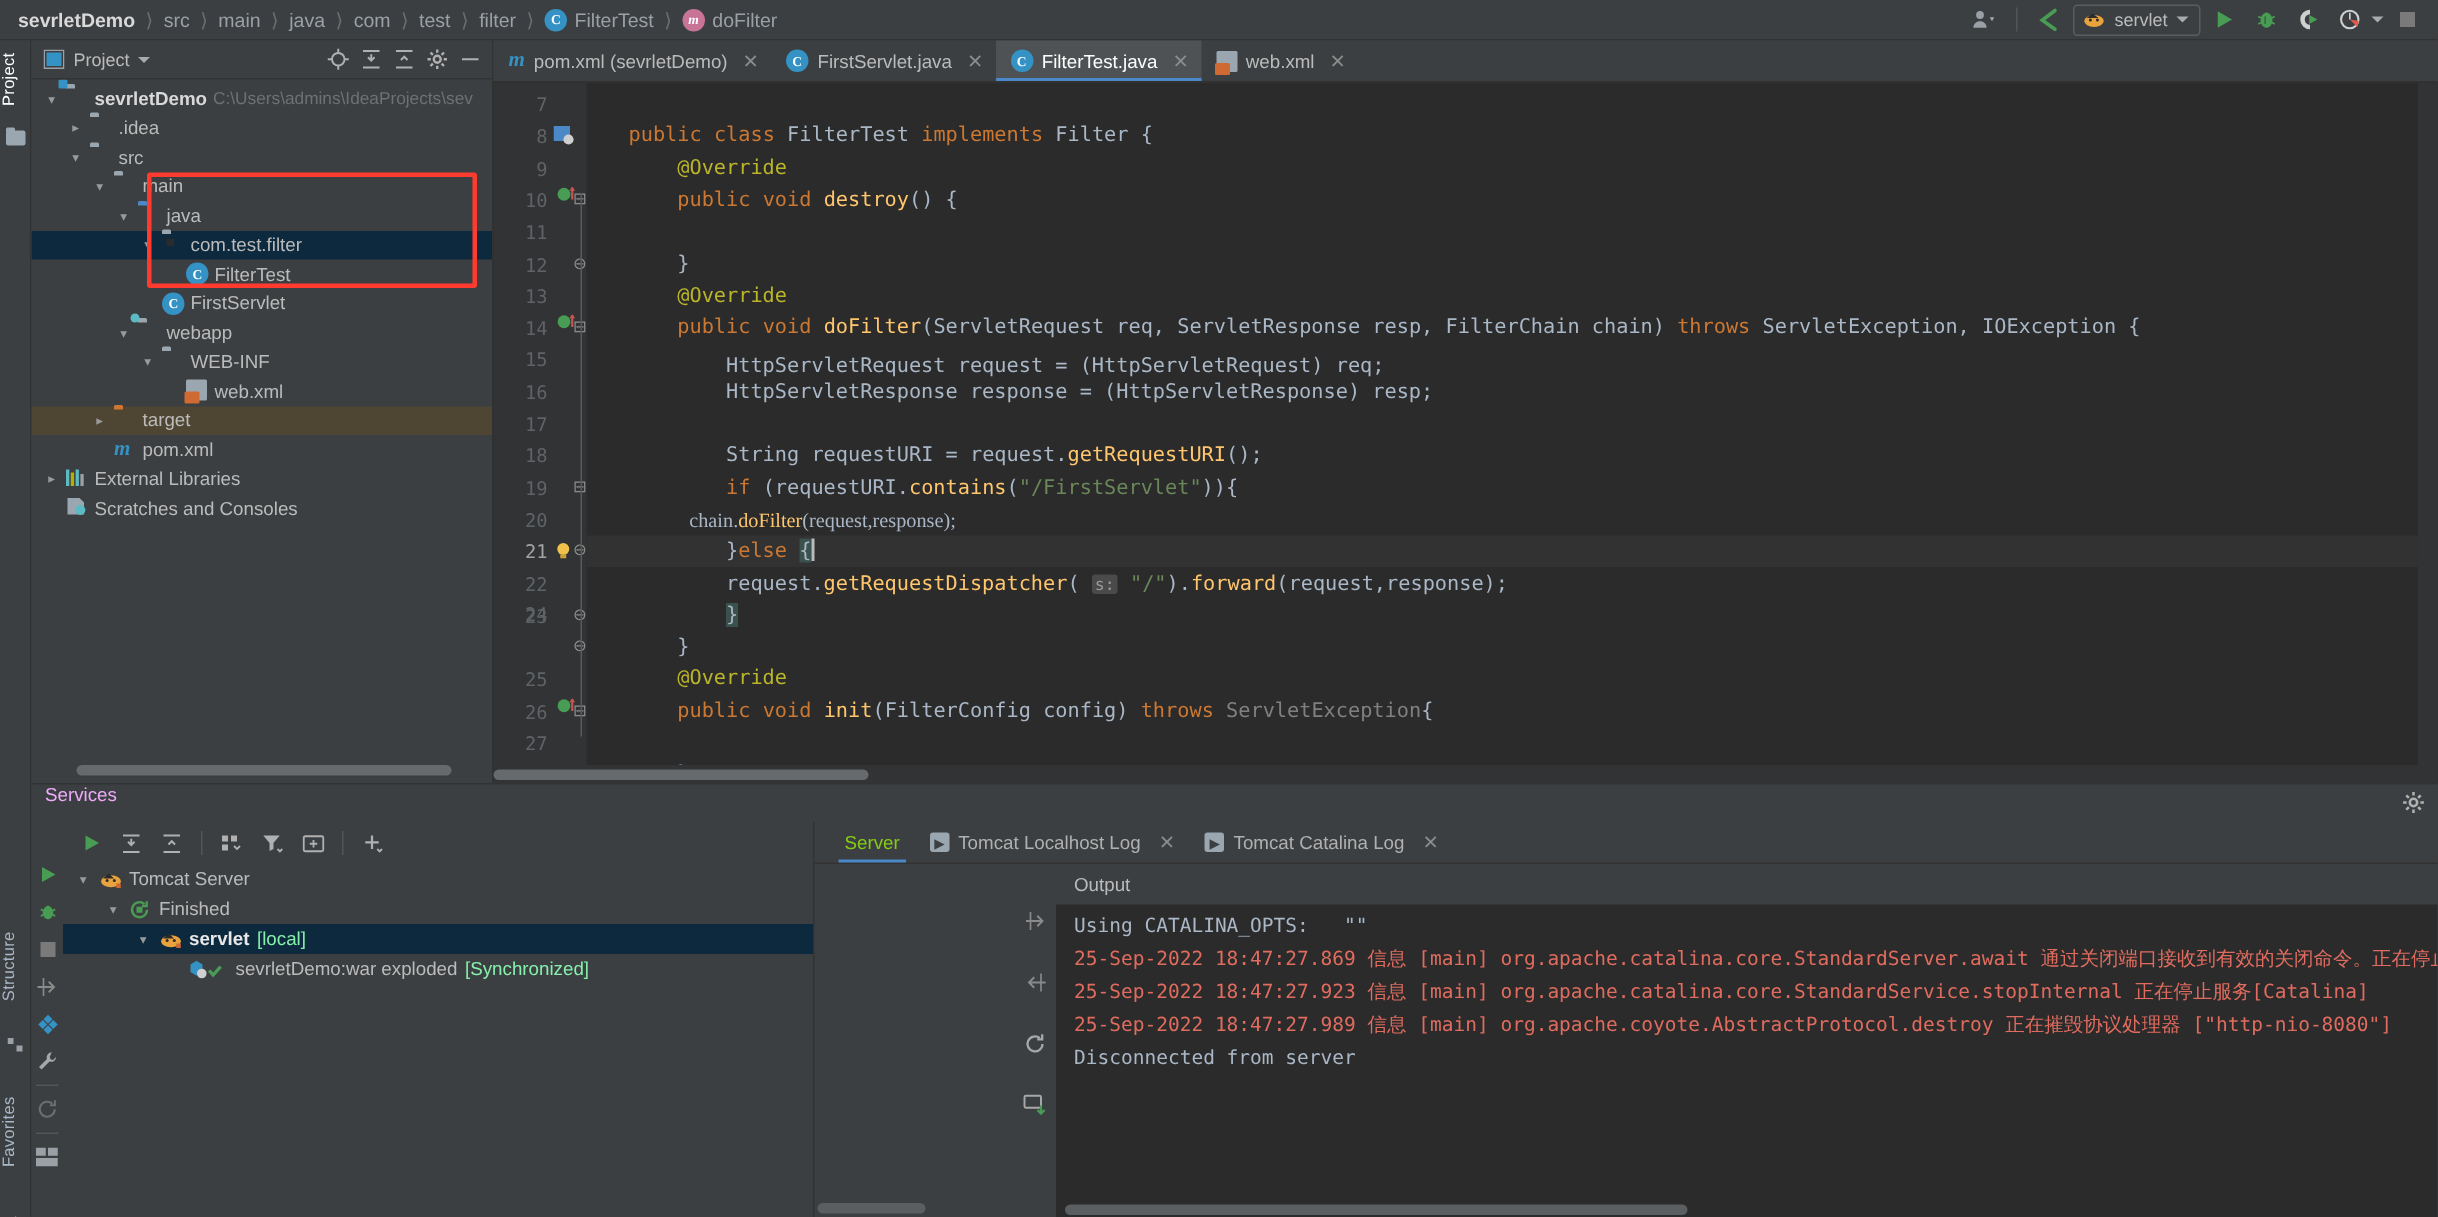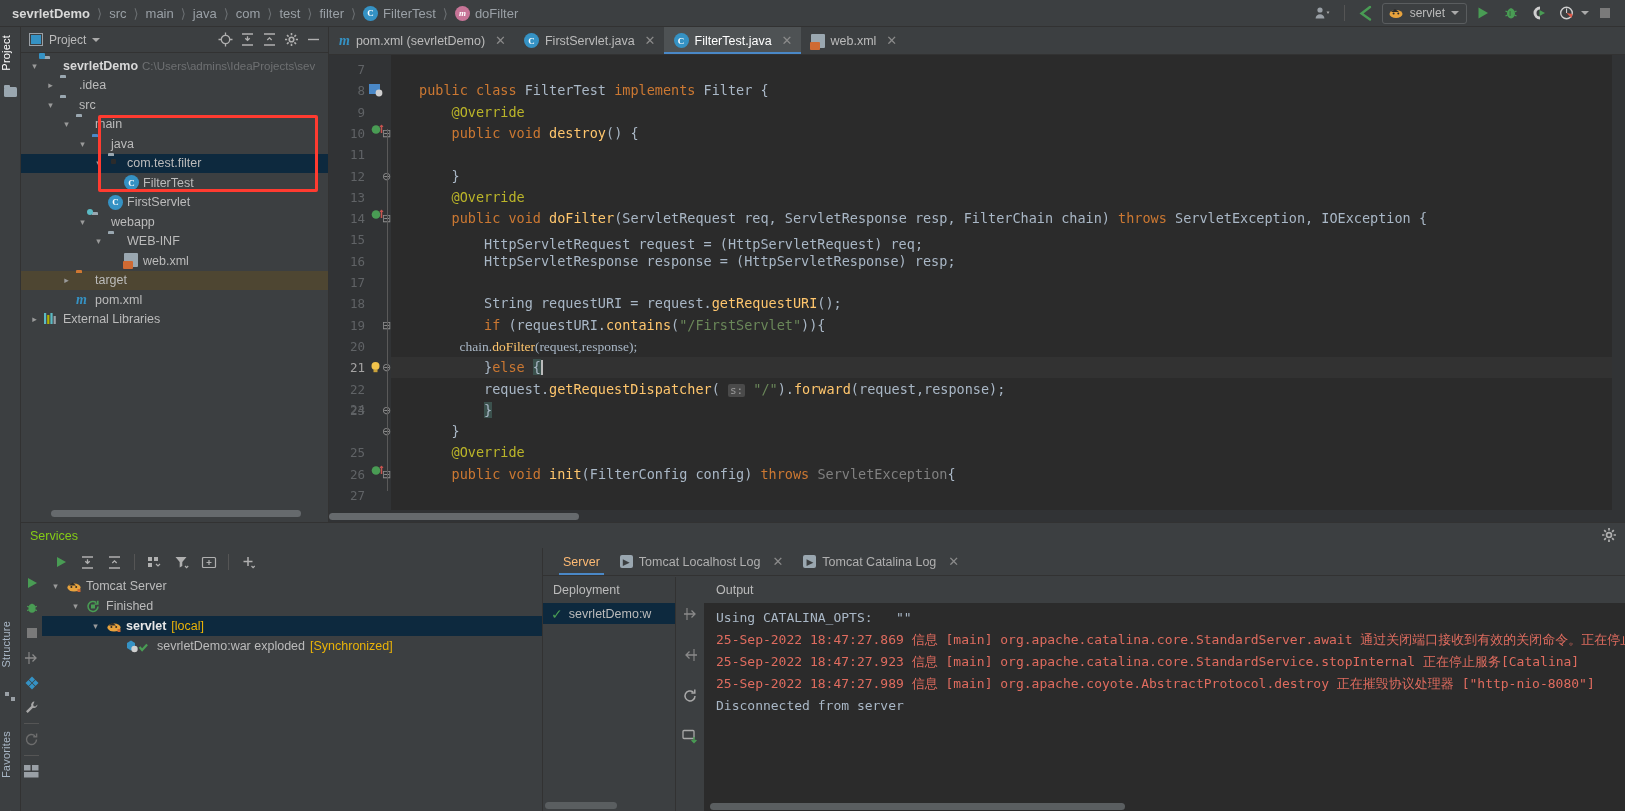--- a/index.html
+++ b/index.html
@@ -73,21 +73,21 @@
   .row {
     height: 19.5px; display: flex; align-items: center; gap: 4px;
     white-space: nowrap; cursor: pointer; padding-right: 4px;
   }
   .row.sel-blue { background: #0d293e; }
   .row.sel-brown { background: #4e4632; }
   .arrow { width: 11px; color: #9a9a9a; font-size: 9px; text-align: center; flex: 0 0 11px; }
   .rlabel { color: #bbbbbb; }
   .rlabel.bold { font-weight: bold; color: #d8d8d8; }
   .rpath { color: #6e7072; font-size: 11.5px; }
-  .rdim { color: #eab308; }
+  .rdim { color: #86efac; }
   
   .ic { width: 15px; height: 15px; flex: 0 0 15px; position: relative; display:inline-block;}
   .folder { background:#9aa7b0; border-radius:1.5px; width:14px; height:11px; margin-top:2px; position:relative;}
   .folder:before{content:"";position:absolute;top:-2.5px;left:0;width:6px;height:3px;background:#9aa7b0;border-radius:1px 1px 0 0;}
   .folder.blue { background:#4a88c7; }
   .folder.blue:before{background:#4a88c7;}
   .folder.orange { background:#cf7732; }
   .folder.orange:before{background:#cf7732;}
   .folder .dot { position:absolute;right:-1px;bottom:-1px;width:6px;height:6px;background:#3592c4;border-radius:1px;}
   .folder .dotw { position:absolute;right:-1px;bottom:-1px;width:6px;height:6px;background:#5bbac4;border-radius:50%;}
@@ -157,22 +157,22 @@
     position:absolute; left:329px; top:510px; width:1296px; height:12px; background:#313335;
   }
   #editor-hscroll { position:absolute; left:0px; top:3px; width:250px; height:7px; background:#666a6d;border-radius:4px;}
 
   
   #services {
     position: absolute; left: 21px; top: 522px; width: 1604px; height: 289px;
     background: #3c3f41; border-top: 1px solid #323232;
   }
   #services-title {
-    height: 25px; display: flex; align-items: center; padding-left: 9px;
-    font-size: 12.5px; color: #84cc16;
+    height: 25px; display: flex; padding-left: 9px;
+    font-size: 12.5px; color: #f0abfc;
   }
   #gear-right { position:absolute; right:8px; top:4px; }
   #svc-toolbar-left {
     position: absolute; left: 0; top: 25px; width: 21px; height: 264px;
     display: flex; flex-direction: column; align-items: center; gap: 0px; padding-top: 22px;
   }
   .sic { width:21px;height:25px;display:flex;align-items:center;justify-content:center;cursor:pointer;}
   .hsep { width:15px;height:1px;background:#555;margin:3px 0;}
   #svc-tree-pane {
     position: absolute; left: 21px; top: 25px; width: 500px; height: 264px;
@@ -184,21 +184,21 @@
   .srow { height:20px;display:flex;align-items:center;gap:5px;font-size:12.5px;white-space:nowrap;cursor:pointer;padding-right:4px;}
   .srow.sel { background:#0d293e; }
   .cat-icon { width:15px;height:13px;position:relative;display:inline-block;}
 
   #svc-right {
     position: absolute; left: 521px; top: 25px; right: 0; height: 264px;
     border-left: 1px solid #323232;
   }
   #svc-tabs { height: 28px; display: flex; align-items: stretch; padding-left: 10px; border-bottom:1px solid #323232;}
   .stab { display:flex;align-items:center;gap:6px;padding:0 10px;font-size:12.5px;color:#b0b0b0;cursor:pointer;position:relative;}
-  .stab.active { color:#fdba74;justify-content:center; }
+  .stab.active { color:#84cc16;justify-content:center; }
   .stab.active:after{content:"";position:absolute;left:6px;right:6px;bottom:0;height:2px;background:#4a88c7;}
   .run-sq { width:13px;height:13px;background:#9aa7b0;border-radius:2px;display:inline-flex;align-items:center;justify-content:center;color:#3c3f41;font-size:9px;}
 
   #deploy-col {
     position:absolute; left:0; top:29px; width:133px; bottom:0; border-right:1px solid #323232;
   }
   #deploy-hdr { height:26px;display:flex;align-items:center;padding-left:10px;font-size:12.5px;color:#bbb;}
   #deploy-item { height:20px;display:flex;align-items:center;gap:6px;padding-left:8px;font-size:12.5px;white-space:nowrap;}
 
   #deploy-icons {
@@ -466,20 +466,30 @@
         <span class="arrow">▸</span>
         <span class="ic">
           <svg width="14" height="13" viewBox="0 0 14 13">
             <rect x="0" y="1" width="2.2" height="11" fill="#5bbac4"></rect>
             <rect x="3.2" y="3" width="2.2" height="9" fill="#b2b200"></rect>
             <rect x="6.4" y="1" width="2.2" height="11" fill="#5bbac4"></rect>
             <rect x="9.6" y="4" width="2.2" height="8" fill="#9aa0a6"></rect>
           </svg>
         </span>
         <span class="rlabel">External Libraries</span>
+      </div>
+      <div class="row" style="padding-left: 8px;">
+        <span class="arrow"></span>
+        <span class="ic">
+          <svg width="14" height="13" viewBox="0 0 14 13">
+            <path d="M1 1h8l3 3v8H1z" fill="#9aa7b0"></path>
+            <circle cx="9.5" cy="9" r="3.4" fill="#5bbac4"></circle>
+          </svg>
+        </span>
+        <span class="rlabel">Scratches and Consoles</span>
       </div>
     </div>
 
   <div style="position:absolute;left:77px;top:88px;width:220px;height:77px;border:3px solid #ff3b30;border-radius:2px;pointer-events:none;"></div>
 
   <div id="project-hscroll"></div>
 </div>
 
 <div id="editor-tabs">
   <div class="etab">
@@ -781,27 +791,20 @@
         <span>Tomcat Localhost Log</span>
         <span class="x" style="color:#8b8b8b;font-size:13px;margin-left:6px">✕</span>
       </div>
       <div class="stab">
         <span class="run-sq">▶</span>
         <span>Tomcat Catalina Log</span>
         <span class="x" style="color:#8b8b8b;font-size:13px;margin-left:6px">✕</span>
       </div>
     </div>
 
-    <div id="deploy-col">
-      <div id="deploy-hdr">Deployment</div>
-      <div id="deploy-item" class="srow sel" style="background:#0d293e;height:21px">
-        <span style="color:#499c54;font-size:14px;line-height:1">✓</span>
-        <span>sevrletDemo:w</span>
-      </div>
-    </div>
 
     <div id="deploy-icons">
       <div class="sic">
         <svg width="15" height="14" viewBox="0 0 15 14">
             <path d="M1 7h11M8.5 3.5L12 7l-3.5 3.5" stroke="#8a8a8a" stroke-width="1.3" fill="none"></path>
             <path d="M4 1v12" stroke="#8a8a8a" stroke-width="1.1"></path>
           </svg>
       </div>
       <div class="sic">
         <svg width="15" height="14" viewBox="0 0 15 14">

